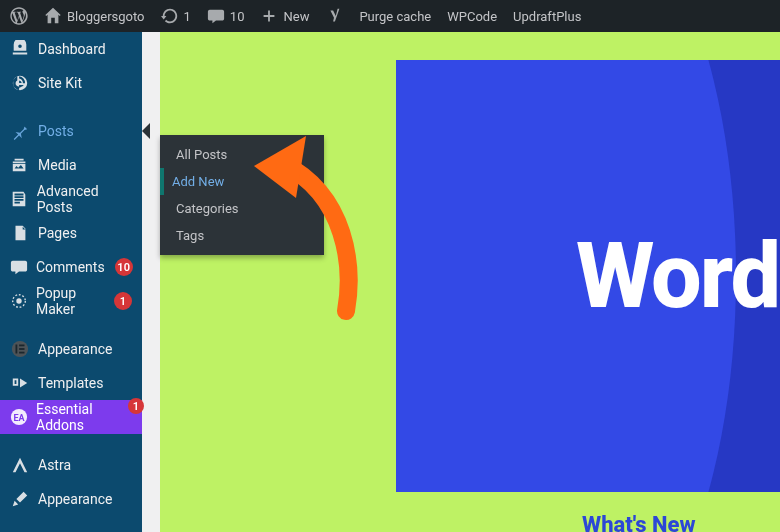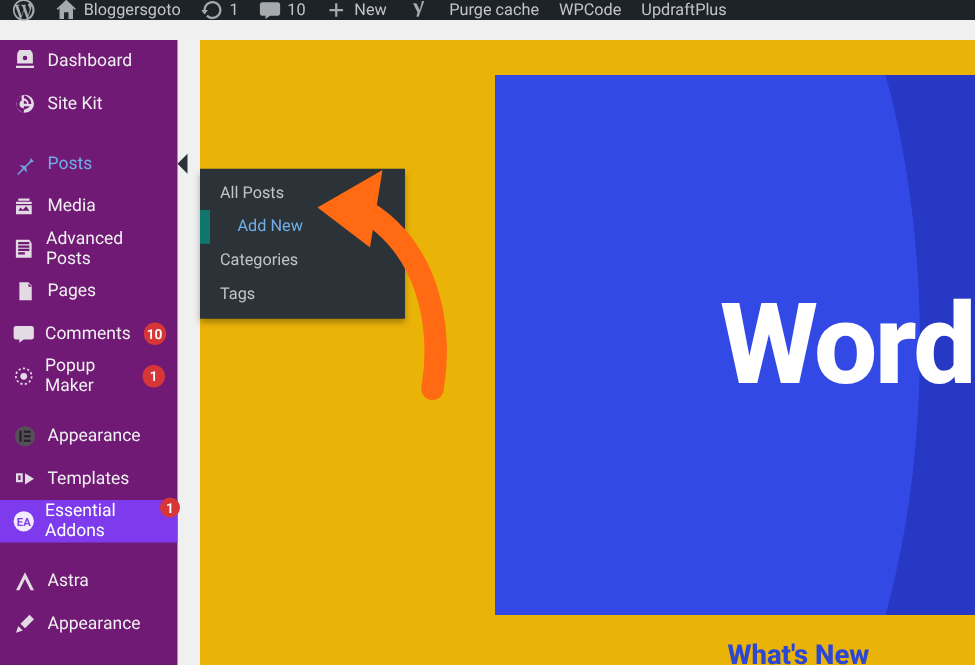--- a/index.html
+++ b/index.html
@@ -6,21 +6,21 @@
     body {
       font-family:-apple-system, BlinkMacSystemFont, "Segoe UI", Roboto, sans-serif;
       font-size:13px;
       width:780px; height:532px;
       overflow:hidden;
       background:#f0f0f1;
       position:relative;
     }
     
     .adminbar {
-      height:16px;
+      height:32px;
       background:#1d2327;
       color:#c3c4c7;
       display:flex;
       align-items:flex-start;
       padding:0 6px 0 2px;
       gap:0;
       position:relative;
       z-index:50;
     }
     .adminbar .ab-item {
@@ -33,21 +33,21 @@
       font-size:13px;
       white-space:nowrap;
     }
     .adminbar .ico { display:flex; align-items:center; justify-content:center; width:18px; color:#a7aaad; }
     .adminbar svg { width:18px; height:18px; fill:currentColor; }
     .adminbar .wplogo svg { width:20px; height:20px; }
     
     .sidebar {
       position:absolute; top:32px; left:0; bottom:0;
       width:142px;
-      background:#701a75;
+      background:#0c4a6e;
       color:#fff;
       z-index:40;
     }
     .menu-item {
       display:flex;
       align-items:center;
       gap:8px;
       padding:0 10px;
       height:34px;
       cursor:pointer;
@@ -97,26 +97,26 @@
       margin-top:28px;
     }
     .submenu a {
       display:block;
       padding:6px 14px 6px 16px;
       color:#c3c4c7;
       font-size:13px;
       text-decoration:none;
       cursor:pointer;
     }
-    .submenu a.current { color:#72aee6; border-left:8px solid #0f766e; padding-left:22px; }
+    .submenu a.current { color:#72aee6; border-left:4px solid #0f766e; padding-left:8px; }
     
     .main {
       position:absolute;
       top:32px; left:160px; right:0; bottom:0;
-      background:#eab308;
+      background:#bef264;
       overflow:hidden;
     }
     .hero {
       position:absolute;
       top:28px; left:236px;
       width:560px; height:432px;
       background:#2638c4;
       overflow:hidden;
     }
     .hero .stripe {

